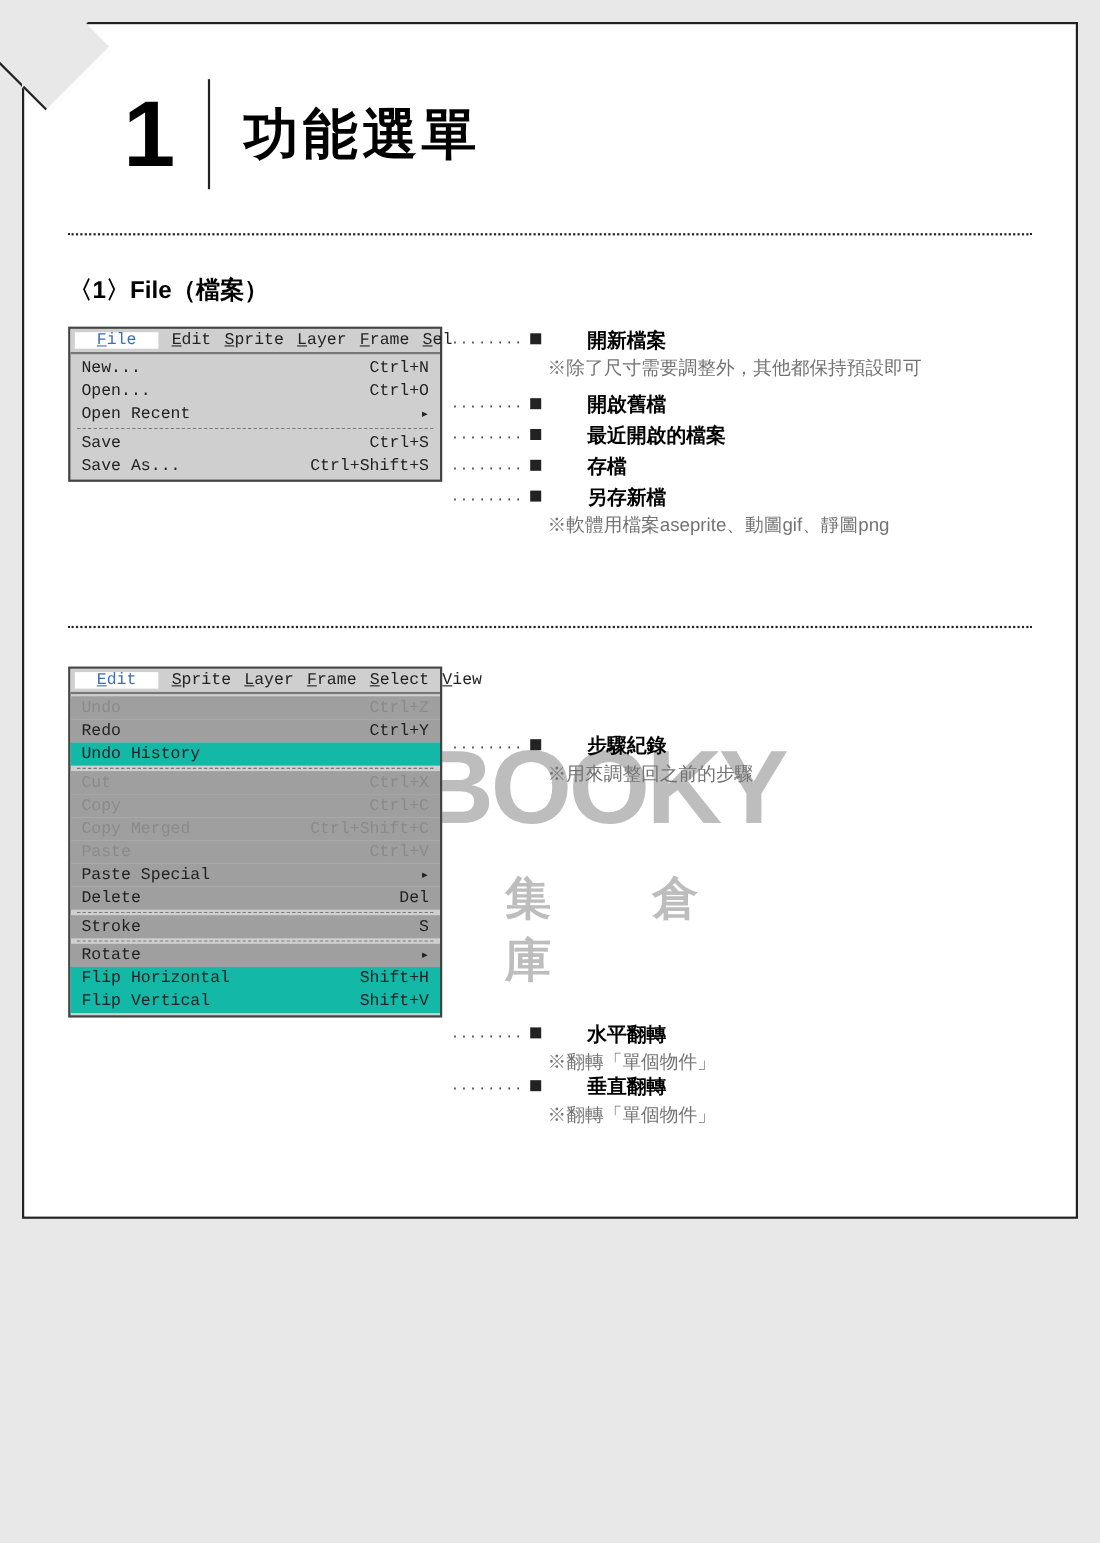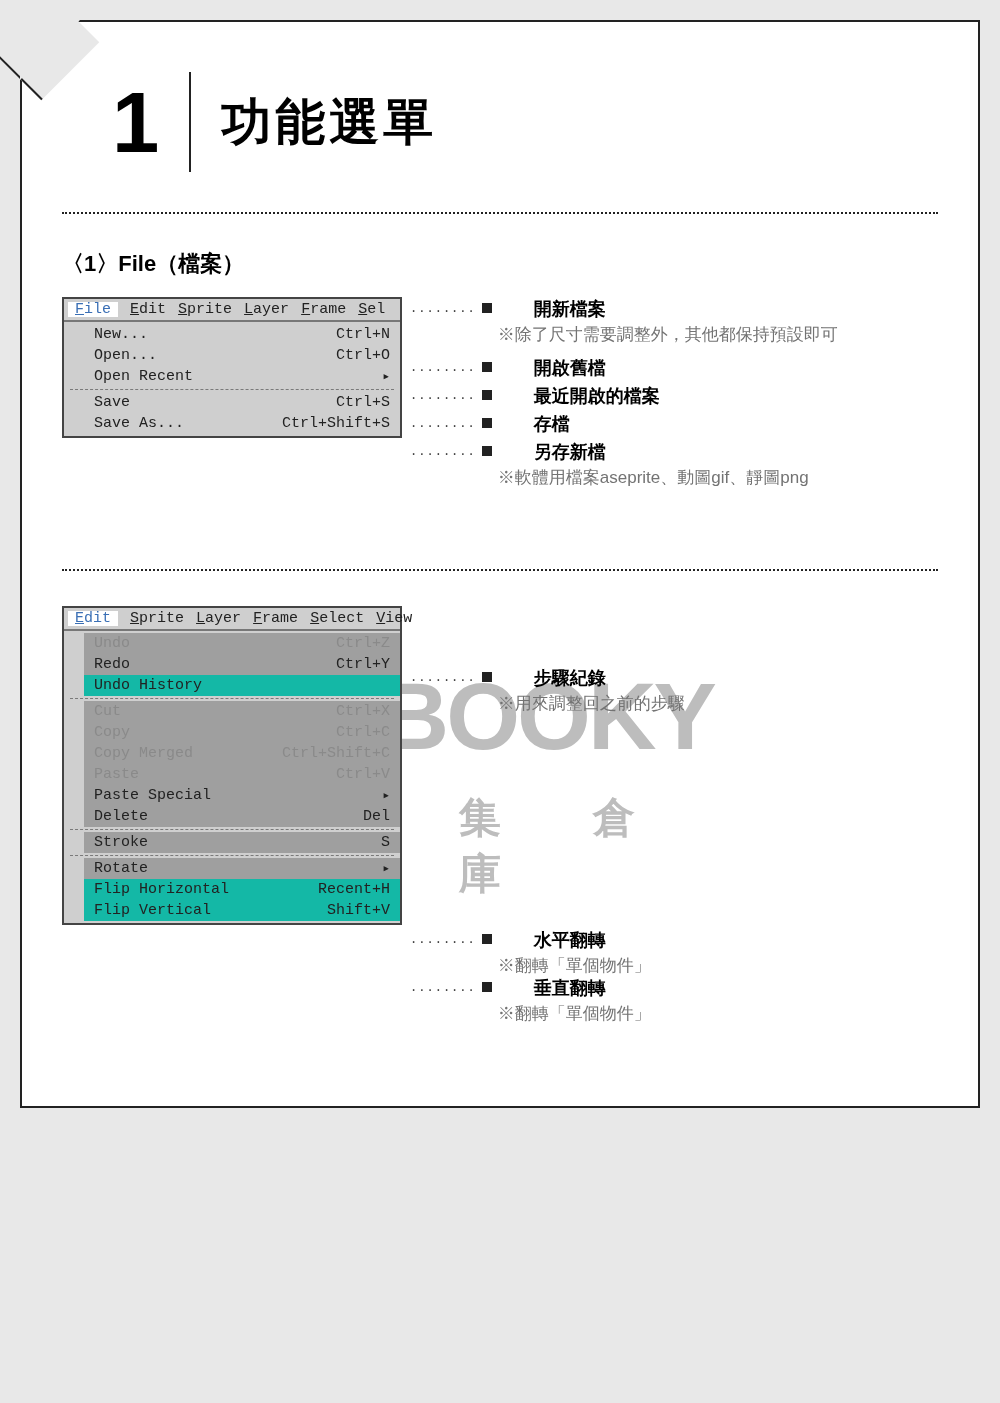--- a/index.html
+++ b/index.html
@@ -108,31 +108,30 @@
     padding: 3px 4px;
     gap: 12px;
     font-family: "Courier New", monospace;
   }
   .menu-bar .mb-item {
     white-space: nowrap;
   }
   .menu-bar .mb-item.selected {
     background: #fff;
     color: #3a6fb5;
-    padding: 0 7px;
+    padding: 0 20px;
   }
   .menu-bar .underline { text-decoration: underline; }
   .menu-list { padding: 2px 0; }
   .menu-row {
     display: flex;
     justify-content: space-between;
     align-items: flex-end;
     padding: 3px 10px;
     white-space: nowrap;
-    margin-left: 20px;
   }
   .menu-row.hl { background: #14b8a6; }
   .menu-row.greyed { color: #8a8a8a; }
   .menu-row.dark { background: #9f9f9f; }
   .menu-sep {
     border-top: 1px dashed #7a7a7a;
     margin: 2px 6px;
   }
   .submenu-arrow::after { content: "▸"; font-size: 13px; margin-left: 6px; }
   .shortcut { text-align: right; padding-left: 18px; }
@@ -360,21 +359,21 @@
               <span><span class="underline">S</span>troke</span>
               <span class="shortcut">S</span>
             </div>
             <div class="menu-sep"></div>
             <div class="menu-row dark">
               <span><span class="underline">R</span>otate</span>
               <span class="shortcut submenu-arrow"></span>
             </div>
             <div class="menu-row hl">
               <span><span class="underline">F</span>lip Horizontal</span>
-              <span class="shortcut">Recent+H</span>
+              <span class="shortcut">Shift+H</span>
             </div>
             <div class="menu-row hl">
               <span><span class="underline">F</span>lip Vertical</span>
               <span class="shortcut">Shift+V</span>
             </div>
           </div>
       </div>
 
       <div class="annos" id="an2" style="position:relative; min-height:420px">
           <div class="anno" style="position: absolute; left: 0px; top: 60px;">

